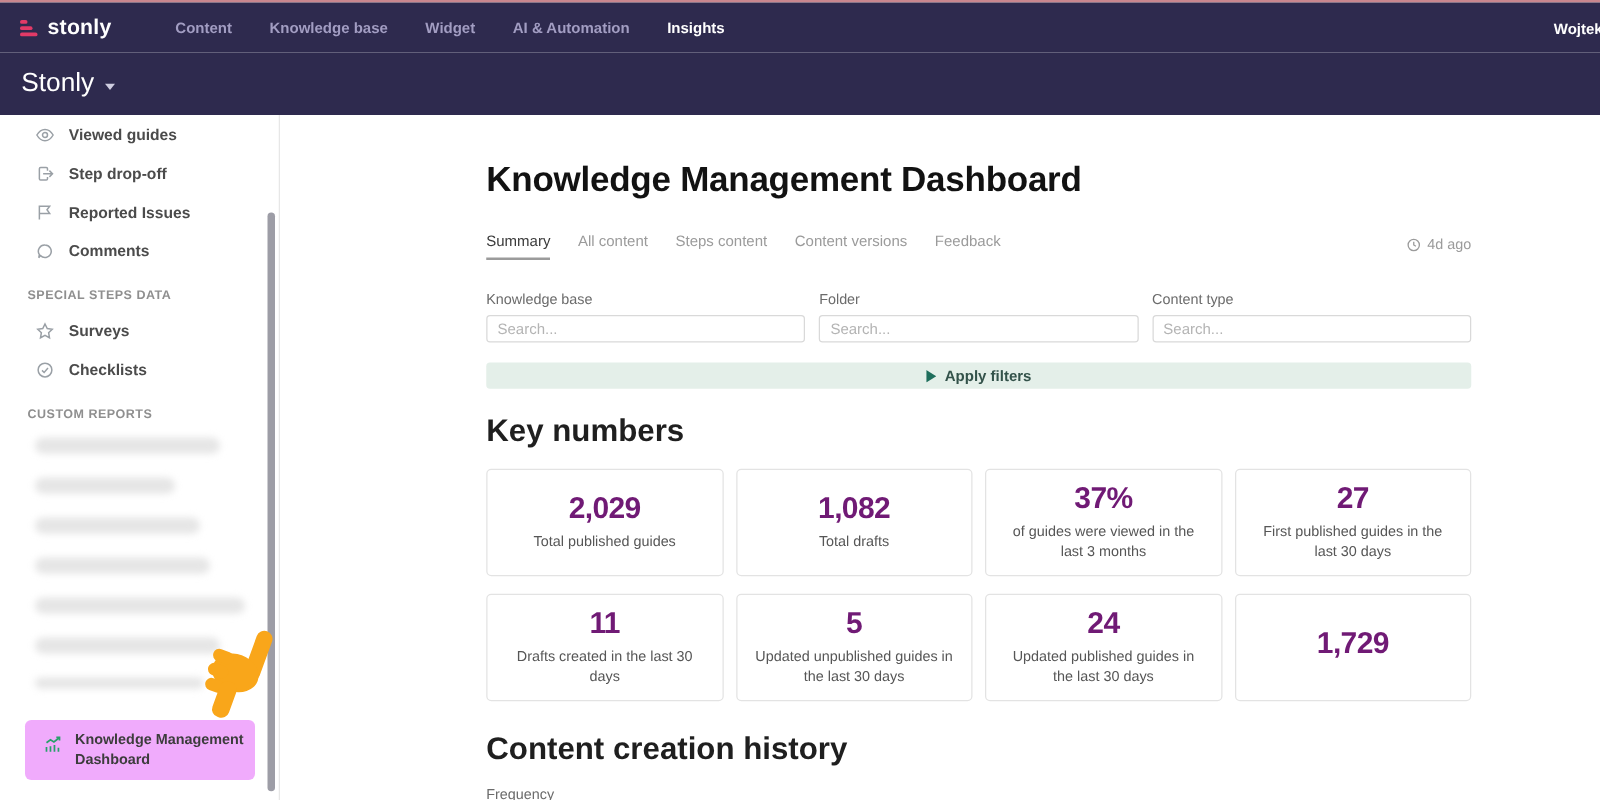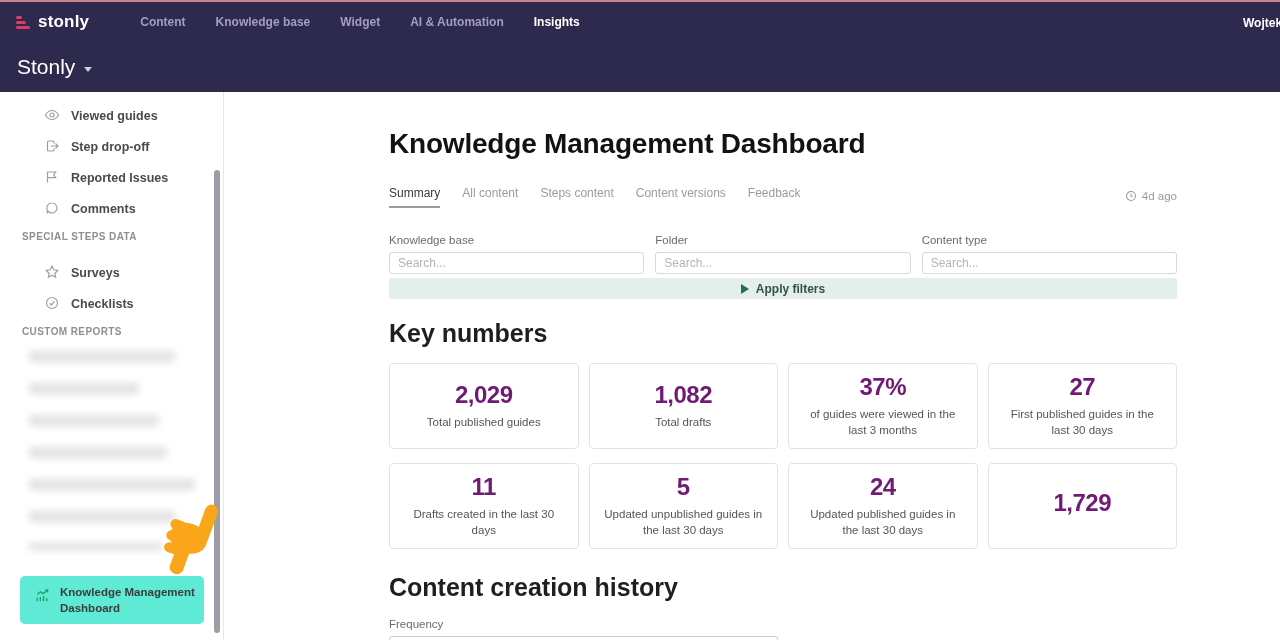--- a/index.html
+++ b/index.html
@@ -29,43 +29,43 @@
   .nav-item.active { color:#ffffff; }
   .navbar-user { position:absolute; left:1243px; top:14px; color:#fff; font-size:12px; font-weight:700; white-space:nowrap; cursor:pointer; }
   
   .subheader { height:50px; background:#2e2a4e; display:flex; align-items:center; padding:0 17px; }
   .workspace { display:flex; align-items:center; cursor:pointer; }
   .workspace-name { color:#fff; font-size:21px; font-weight:500; }
   .caret-down { width:0; height:0; border-left:4px solid transparent; border-right:4px solid transparent; border-top:5px solid #cfcde0; margin-left:9px; margin-top:5px; }
   
   .layout { display:flex; height:548px; position:relative; }
   .sidebar { width:224px; min-width:224px; border-right:1px solid #e7e7e7; position:relative; background:#fff; }
-  .side-item { height:31px; display:flex; align-items:flex-end; padding-left:44px; gap:11px; font-size:12.5px; color:#4b4b4b; font-weight:600; cursor:pointer; }
+  .side-item { height:31px; display:flex; align-items:center; padding-left:28px; gap:11px; font-size:12.5px; color:#4b4b4b; font-weight:600; cursor:pointer; }
   .side-item svg { flex:0 0 auto; }
   .side-section { padding-left:22px; font-size:10px; color:#8f8f8f; font-weight:700; letter-spacing:0.4px; margin:15px 0 7px; }
   .blur-list { padding-left:28px; margin-top:13px; }
   .blur-bar { height:13px; border-radius:7px; background:#e6e6e6; filter:blur(3px); margin-bottom:19px; }
-  .kmd-item { position:absolute; left:20px; top:484px; width:184px; background:#5eead4; border-radius:5px; padding:8px 8px 8px 14px; display:flex; gap:9px; align-items:flex-start; cursor:pointer; }
+  .kmd-item { position:absolute; left:20px; top:484px; width:184px; background:#f0abfc; border-radius:5px; padding:8px 8px 8px 14px; display:flex; gap:9px; align-items:flex-start; cursor:pointer; }
   .kmd-text { font-size:11.5px; font-weight:600; color:#3c3c3c; line-height:1.4; }
   .hand-cursor { position:absolute; left:163px; top:408px; z-index:5; pointer-events:none; }
   .side-scrollbar { position:absolute; left:214px; top:78px; width:6px; height:463px; border-radius:3px; background:#9d9da6; cursor:grab; }
   
   .main { flex:1; padding-left:165px; }
   .content { width:788px; }
   .page-title { font-size:28px; font-weight:700; color:#121212; margin:36px 0 0; letter-spacing:-0.2px; }
   .tabs-row { margin-top:26px; display:flex; gap:22px; align-items:flex-end; }
   .tab { font-size:12px; color:#9b9b9b; padding-bottom:8px; cursor:pointer; white-space:nowrap; }
   .tab.active { color:#3a3a3a; padding-bottom:6px; border-bottom:2px solid #9b9b9b; }
   .updated { margin-left:auto; display:flex; align-items:center; gap:5px; color:#9b9b9b; font-size:11.5px; padding-bottom:6px; }
   .filters { margin-top:26px; display:flex; gap:11px; }
   .filter { flex:1; }
   .filter-label { font-size:11.5px; color:#6b6b6b; margin-bottom:6px; }
   .filter input { width:100%; height:22px; border:1px solid #d9d9d9; border-radius:3px; padding:0 8px; font-size:12px; font-family:"Liberation Sans", sans-serif; color:#444; outline:none; }
   .filter input::placeholder { color:#b4b4b4; }
-  .apply-btn { margin-top:4px; height:21px; width:100%; background:#e4efe9; border:none; border-radius:3px; display:flex; align-items:center; justify-content:center; gap:7px; font-size:12px; font-weight:600; color:#33524a; cursor:pointer; font-family:"Liberation Sans", sans-serif; }
+  .apply-btn { margin-top:16px; height:21px; width:100%; background:#e4efe9; border:none; border-radius:3px; display:flex; align-items:center; justify-content:center; gap:7px; font-size:12px; font-weight:600; color:#33524a; cursor:pointer; font-family:"Liberation Sans", sans-serif; }
   .section-title { font-size:25px; font-weight:700; color:#1f1f1f; margin:20px 0 0; }
   .section-title.history { margin-top:24px; }
   .cards { margin-top:15px; display:grid; grid-template-columns:repeat(4,1fr); gap:14px 10px; }
   .card { border:1px solid #e3e3e3; border-radius:4px; height:86px; display:flex; flex-direction:column; align-items:center; justify-content:center; text-align:center; padding:0 13px; background:#fff; }
   .card-value { font-size:24px; font-weight:700; color:#701a75; letter-spacing:-0.5px; margin-bottom:6px; }
   .card-label { font-size:11.5px; color:#565656; line-height:1.35; }
   .frequency { margin-top:16px; }
   .select-box { width:389px; height:26px; border:1px solid #c9c9c9; border-radius:3px; display:flex; align-items:center; justify-content:space-between; padding:0 10px; font-size:12px; font-weight:600; color:#333; cursor:pointer; background:#fff; }
 </style>
 </head>

